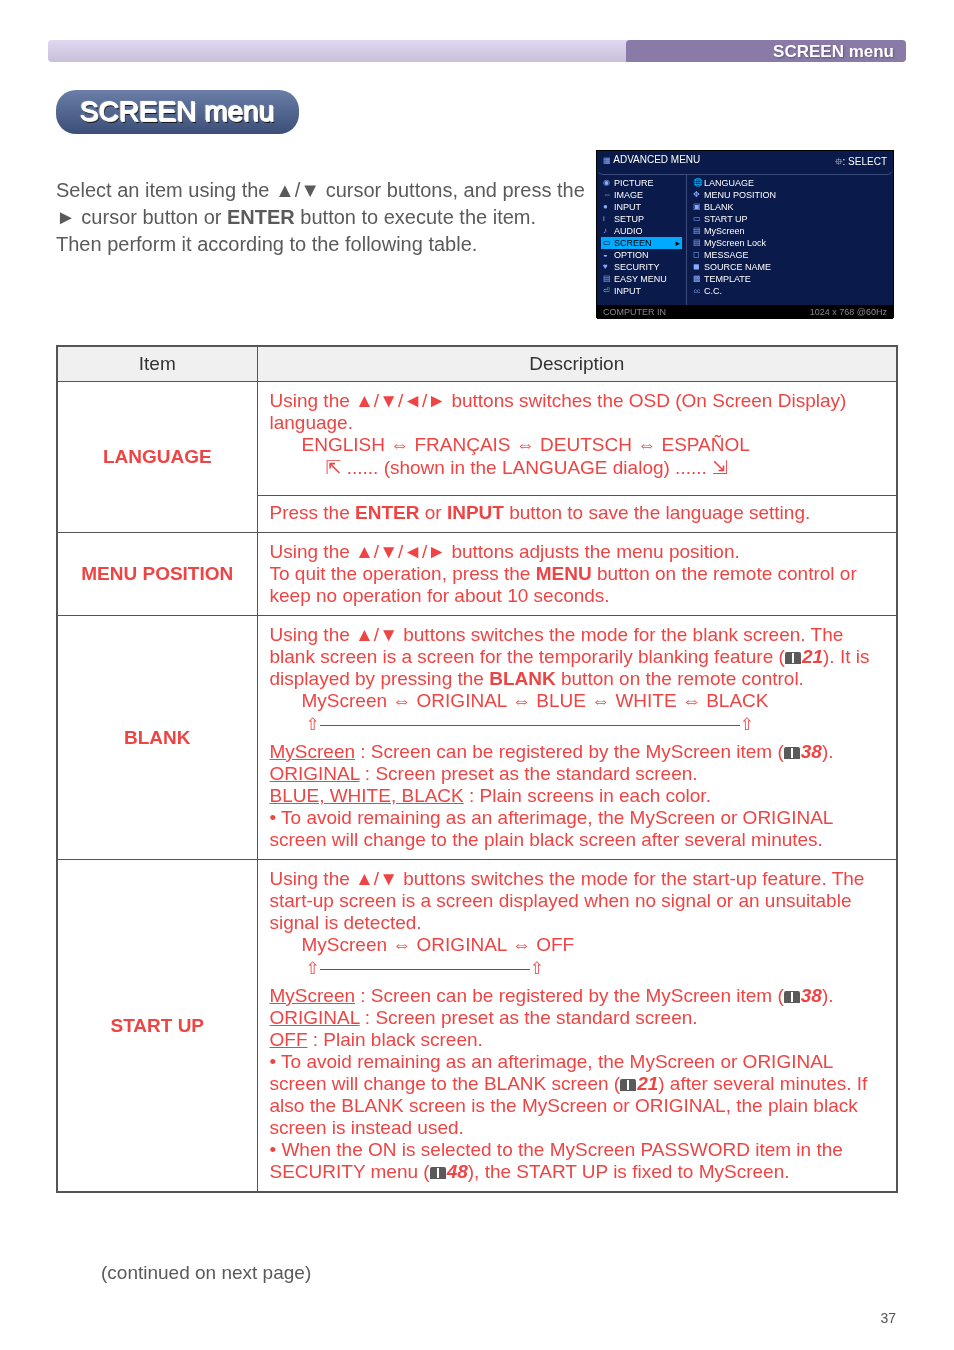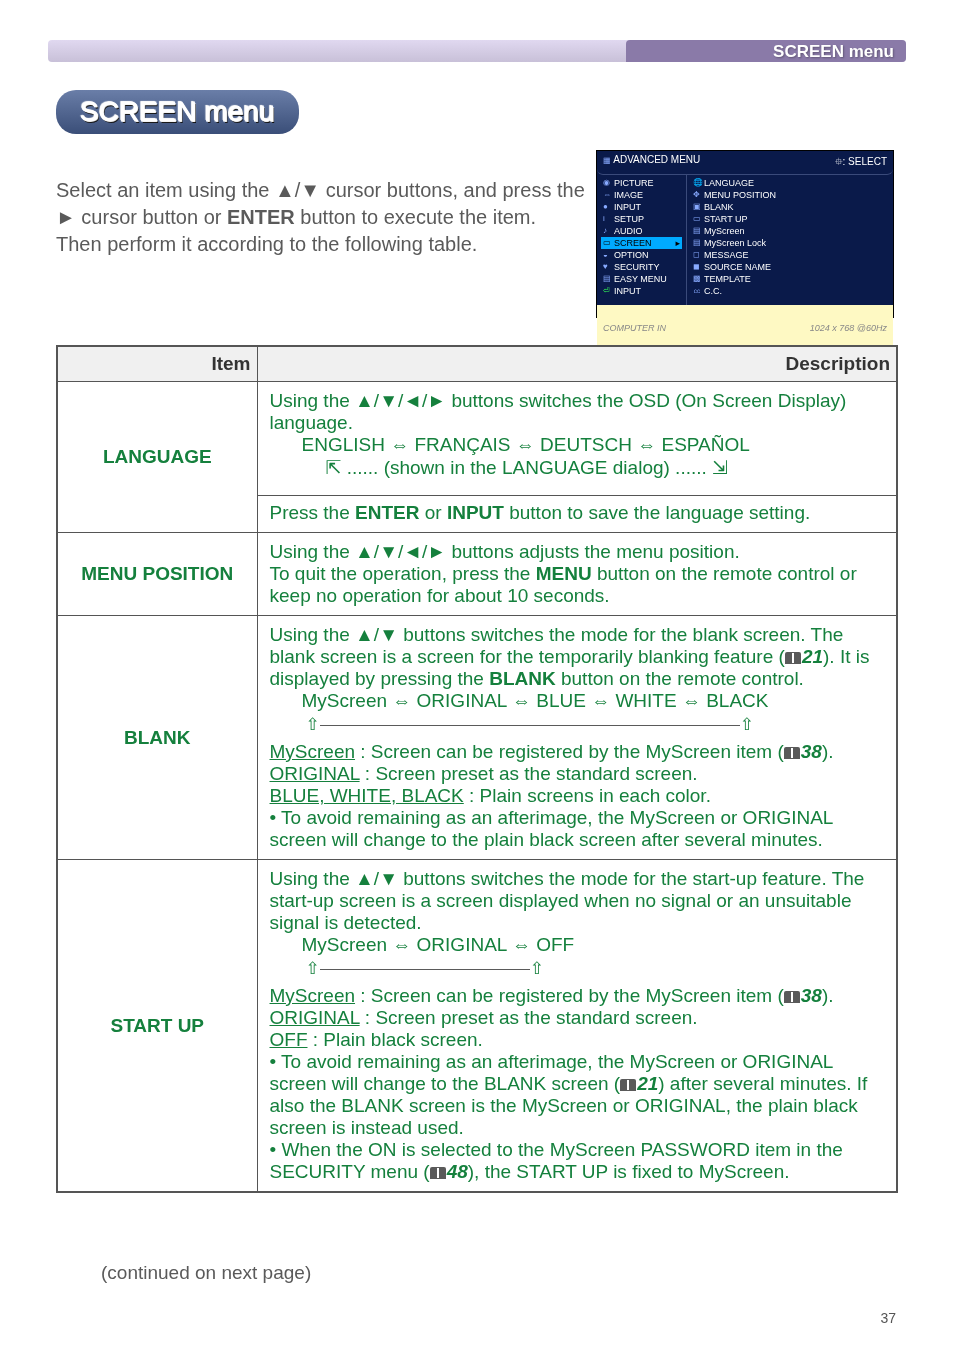--- a/index.html
+++ b/index.html
@@ -95,47 +95,46 @@
   }
   .menu-shot .mid-col div { padding: 1px 2px; display: flex; align-items: center; gap: 3px; }
   .menu-shot .right-col {
     flex: 1;
     padding: 2px 4px;
   }
   .menu-shot .right-col div { padding: 1px 2px; }
   .menu-shot .footer {
     display: flex;
     justify-content: space-between;
-    background: #fef9c3;
-    padding: 18px 6px;
+    background: #000000;
+    padding: 2px 6px;
     font-size: 9px;
     color: #888;
-    font-style: italic;
   }
   .micon { display:inline-block; width:8px; height:8px; font-size:8px; line-height:8px; color:#8af; }
 
   .main-table {
     position: absolute;
     top: 345px;
     left: 56px;
     width: 842px;
     border-collapse: collapse;
     border: 2px solid #555;
     font-size: 19px;
   }
   .main-table th, .main-table td {
     border: 1.5px solid #555;
     padding: 8px 12px;
     vertical-align: middle;
-    color: #15803d;
+    color: #ef4444;
   }
   .main-table th {
     background: #f0f0f0;
-    text-align: right;
-    font-weight: bold;
+    text-align: center;
+    font-weight: normal;
     color: #333;
     padding: 6px;
   }
   .main-table td.item {
     width: 200px;
     text-align: center;
     font-weight: bold;
   }
   .main-table .indent { padding-left: 32px; display: block; }
   .main-table .u { text-decoration: underline; }

